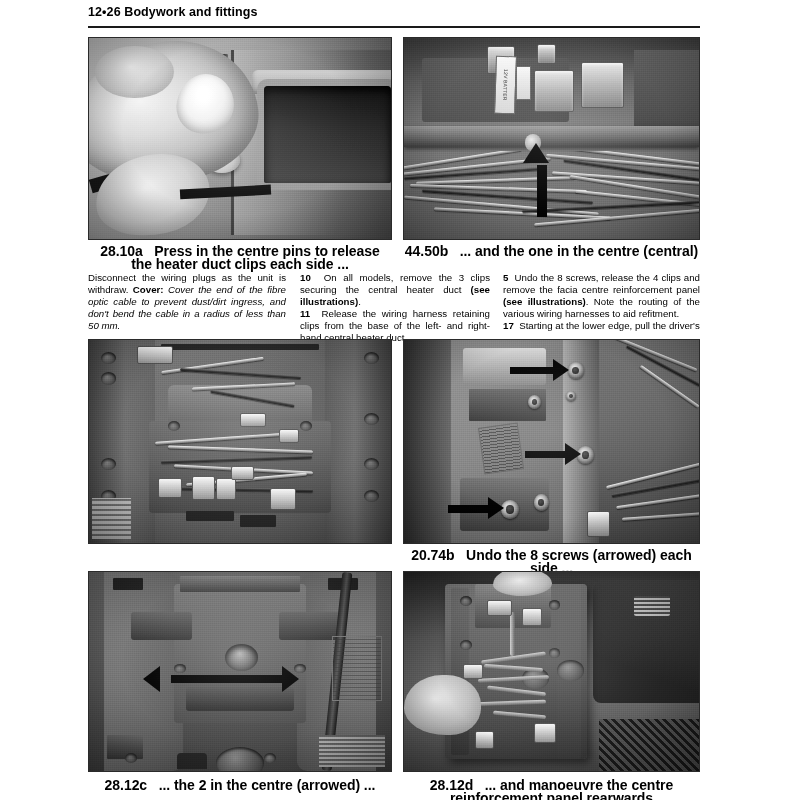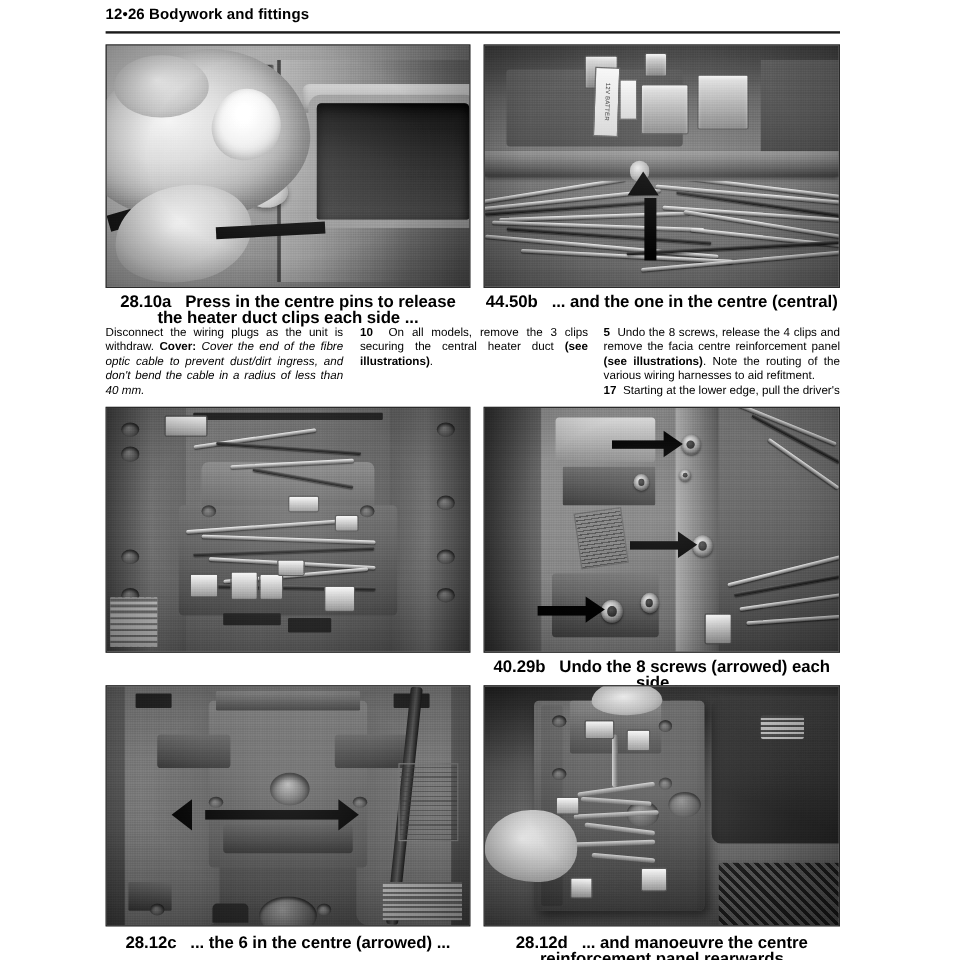--- a/index.html
+++ b/index.html
@@ -378,25 +378,26 @@
   <div class="caption" style="left:88px; top:245px; width:304px;">
     <span class="cap-num">28.10a</span>&nbsp;&nbsp;
     <span class="cap-txt">Press in the centre pins to release the heater duct clips each side ...</span>
   </div>
   <div class="caption" style="left:403px; top:245px; width:297px;">
     <span class="cap-num">44.50b</span>&nbsp;&nbsp;
     <span class="cap-txt">... and the one in the centre (central)</span>
   </div>
 
   <div class="col" style="left:88px; top:272px; width:198px;">
-    <p>Disconnect the wiring plugs as the unit is withdraw. <b>Cover:</b> <i>Cover the end of the fibre optic cable to prevent dust/dirt ingress, and don't bend the cable in a radius of less than 40 mm.</i></p>
+    <p>Disconnect the wiring plugs as the unit is withdraw. <b>Cover:</b> <i>Cover the end of the fibre optic cable to prevent dust/dirt ingress, and don't bend the cable in a radius of less than 50 mm.</i></p>
   </div>
 
   <div class="col" style="left:300px; top:272px; width:190px;">
     <p><span class="step-no">10</span>&nbsp;&nbsp;On all models, remove the 3 clips securing the central heater duct <b>(see illustrations)</b>.</p>
+    <p><span class="step-no">11</span>&nbsp;&nbsp;Release the wiring harness retaining clips from the base of the left- and right-hand central heater duct.</p>
   </div>
 
   <div class="col" style="left:503px; top:272px; width:197px;">
     <p><span class="step-no">5</span>&nbsp;&nbsp;Undo the 8 screws, release the 4 clips and remove the facia centre reinforcement panel <b>(see illustrations)</b>. Note the routing of the various wiring harnesses to aid refitment.</p>
     <p><span class="step-no">17</span>&nbsp;&nbsp;Starting at the lower edge, pull the driver's</p>
   </div>
 
   <div class="photo" style="left:88px; top:339px; width:304px; height:205px;">
     <div class="photo-inner">
       <div class="pC-bg"></div>
@@ -490,21 +491,21 @@
       <div class="wire" style="left:72%; top:79%; width:30%; transform:rotate(-8deg);"></div>
       <div class="wire" style="left:74%; top:86%; width:28%; transform:rotate(-4deg);"></div>
       <div class="pC-conn" style="left:62%; top:84%; width:7%; height:12%;"></div>
 
       <div class="noise"></div>
       <div class="vig"></div>
     </div>
   </div>
 
   <div class="caption" style="left:403px; top:549px; width:297px;">
-    <span class="cap-num">40.29b</span>&nbsp;&nbsp;
+    <span class="cap-num">20.74b</span>&nbsp;&nbsp;
     <span class="cap-txt">Undo the 8 screws (arrowed) each side ...</span>
   </div>
 
   <div class="photo" style="left:88px; top:571px; width:304px; height:201px;">
     <div class="photo-inner">
       <div class="pE-bg"></div>
       <div class="pE-tunnelL"></div>
       <div class="pE-tunnelR"></div>
       <div class="pE-centre"></div>
       <div class="pE-hole"></div>
@@ -576,20 +577,20 @@
       <div class="pF-hand"></div>
       <div class="pF-hand2"></div>
 
       <div class="noise"></div>
       <div class="vig"></div>
     </div>
   </div>
 
   <div class="caption" style="left:88px; top:779px; width:304px;">
     <span class="cap-num">28.12c</span>&nbsp;&nbsp;
-    <span class="cap-txt">... the 6 in the centre (arrowed) ...</span>
+    <span class="cap-txt">... the 2 in the centre (arrowed) ...</span>
   </div>
   <div class="caption" style="left:403px; top:779px; width:297px;">
     <span class="cap-num">28.12d</span>&nbsp;&nbsp;
     <span class="cap-txt">... and manoeuvre the centre reinforcement panel rearwards</span>
   </div>
 
 </div>
 
 </body></html>

